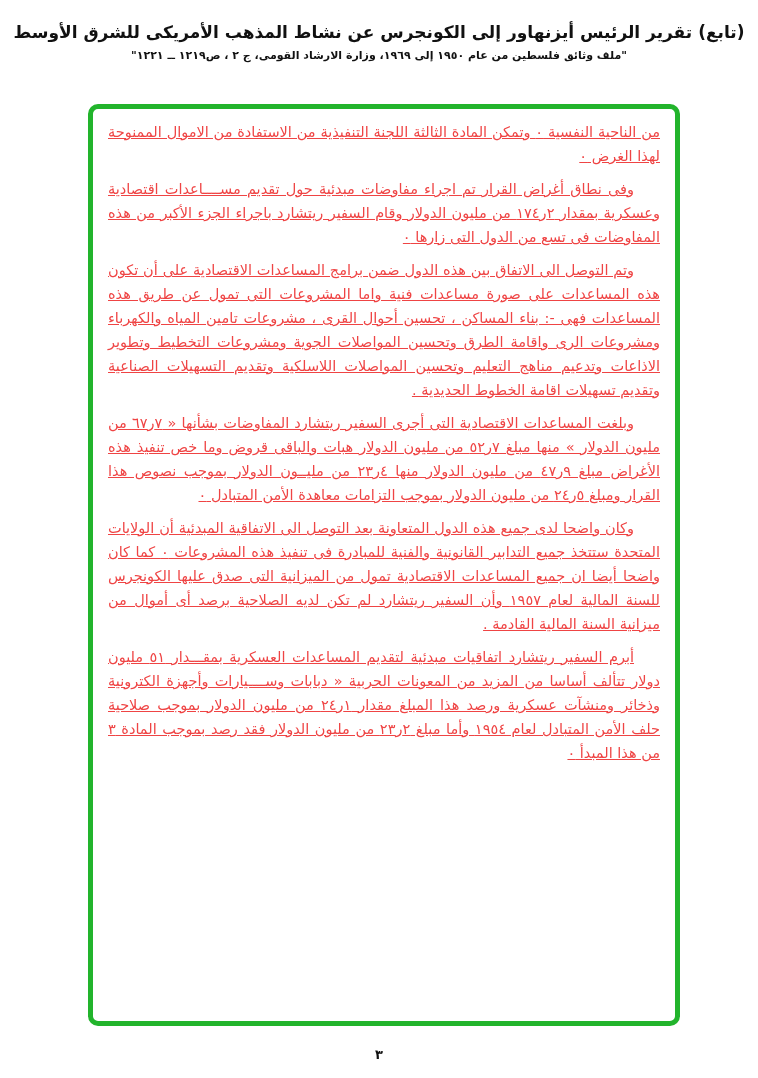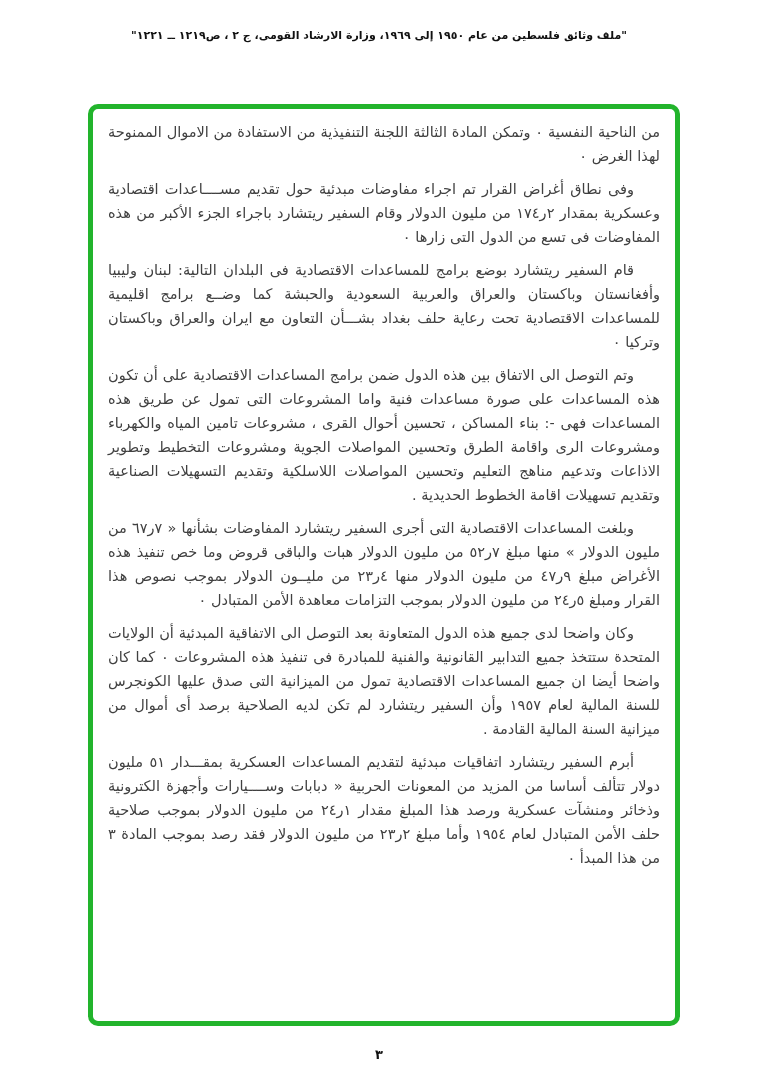--- a/index.html
+++ b/index.html
@@ -34,21 +34,22 @@
     width:592px;height:922px;
     box-sizing:border-box;
     border:5px solid #22b42c;
     border-radius:10px;
     padding:11px 15px 16px 15px;
     direction:rtl;
     text-align:justify;
     overflow:hidden;
     font-size:14.5px;
     line-height:24px;
-    color:#404040;
+    color:#ef4444;
+    text-decoration:underline;
   }
   .para{
     margin:0 0 9px 0;
     text-indent:26px;
   }
   .para.no-indent{text-indent:0;}
   .heading{
     font-weight:bold;
     margin:14px 0 9px 0;
     text-indent:0;
@@ -62,27 +63,27 @@
     font-size:13px;
     font-weight:bold;
   }
 </style>
 </head>
 <body>
 
 <div class="page">
 
   <header class="doc-header">
+    <h1 class="doc-title">(تابع) تقرير الرئيس أيزنهاور إلى الكونجرس عن نشاط المذهب الأمريكى للشرق الأوسط</h1>
     <div class="doc-source">"ملف وثائق فلسطين من عام ١٩٥٠ إلى ١٩٦٩، وزارة الارشاد القومى، ج ٢ ، ص١٢١٩ ــ ١٢٢١"</div>
   </header>
 
   <main class="frame" style="border-color: rgb(34, 180, 44);">
     <p class="para no-indent">من الناحية النفسية ٠ وتمكن المادة الثالثة اللجنة التنفيذية من الاستفادة من الاموال الممنوحة لهذا الغرض ٠</p>
     <p class="para">وفى نطاق أغراض القرار تم اجراء مفاوضات مبدئية حول تقديم مســــاعدات اقتصادية وعسكرية بمقدار ٢ر١٧٤ من مليون الدولار وقام السفير ريتشارد باجراء الجزء الأكبر من هذه المفاوضات فى تسع من الدول التى زارها ٠</p>
-    <p class="para">قام السفير ريتشارد بوضع برامج للمساعدات الاقتصادية فى البلدان التالية: لبنان وليبيا وأفغانستان وباكستان والعراق والعربية السعودية والحبشة كما وضــع برامج اقليمية للمساعدات الاقتصادية تحت رعاية حلف بغداد بشـــأن التعاون مع ايران والعراق وباكستان وتركيا ٠</p>
     <p class="para">وتم التوصل الى الاتفاق بين هذه الدول ضمن برامج المساعدات الاقتصادية على أن تكون هذه المساعدات على صورة مساعدات فنية واما المشروعات التى تمول عن طريق هذه المساعدات فهى -: بناء المساكن ، تحسين أحوال القرى ، مشروعات تامين المياه والكهرباء ومشروعات الرى واقامة الطرق وتحسين المواصلات الجوية ومشروعات التخطيط وتطوير الاذاعات وتدعيم مناهج التعليم وتحسين المواصلات اللاسلكية وتقديم التسهيلات الصناعية وتقديم تسهيلات اقامة الخطوط الحديدية .</p>
     <p class="para">وبلغت المساعدات الاقتصادية التى أجرى السفير ريتشارد المفاوضات بشأنها « ٧ر٦٧ من مليون الدولار » منها مبلغ ٧ر٥٢ من مليون الدولار هبات والباقى قروض وما خص تنفيذ هذه الأغراض مبلغ ٩ر٤٧ من مليون الدولار منها ٤ر٢٣ من مليــون الدولار بموجب نصوص هذا القرار ومبلغ ٥ر٢٤ من مليون الدولار بموجب التزامات معاهدة الأمن المتبادل ٠</p>
     <p class="para">وكان واضحا لدى جميع هذه الدول المتعاونة بعد التوصل الى الاتفاقية المبدئية أن الولايات المتحدة ستتخذ جميع التدابير القانونية والفنية للمبادرة فى تنفيذ هذه المشروعات ٠ كما كان واضحا أيضا ان جميع المساعدات الاقتصادية تمول من الميزانية التى صدق عليها الكونجرس للسنة المالية لعام ١٩٥٧ وأن السفير ريتشارد لم تكن لديه الصلاحية برصد أى أموال من ميزانية السنة المالية القادمة .</p>
     <p class="para">أبرم السفير ريتشارد اتفاقيات مبدئية لتقديم المساعدات العسكرية بمقـــدار ٥١ مليون دولار تتألف أساسا من المزيد من المعونات الحربية « دبابات وســــيارات وأجهزة الكترونية وذخائر ومنشآت عسكرية ورصد هذا المبلغ مقدار ١ر٢٤ من مليون الدولار بموجب صلاحية حلف الأمن المتبادل لعام ١٩٥٤ وأما مبلغ ٢ر٢٣ من مليون الدولار فقد رصد بموجب المادة ٣ من هذا المبدأ ٠</p>
 
   </main>
 
   <footer class="doc-footer">
     <span>٣</span>
   </footer>

